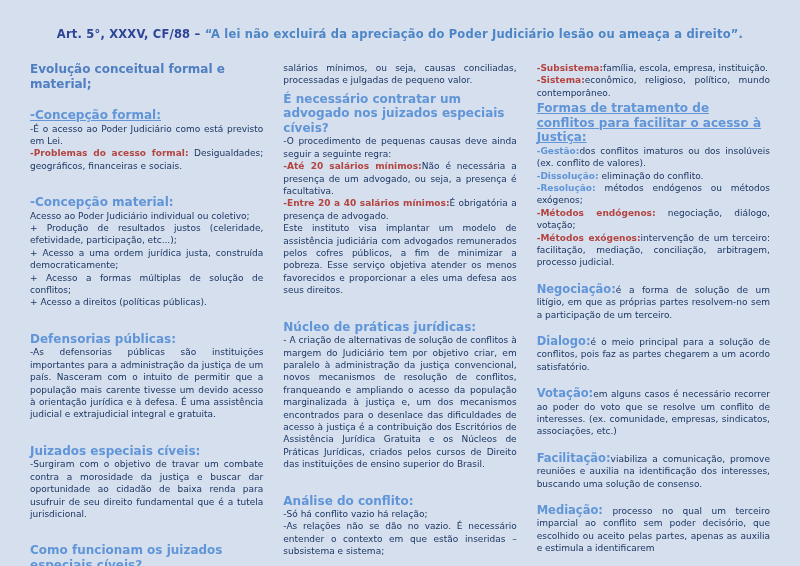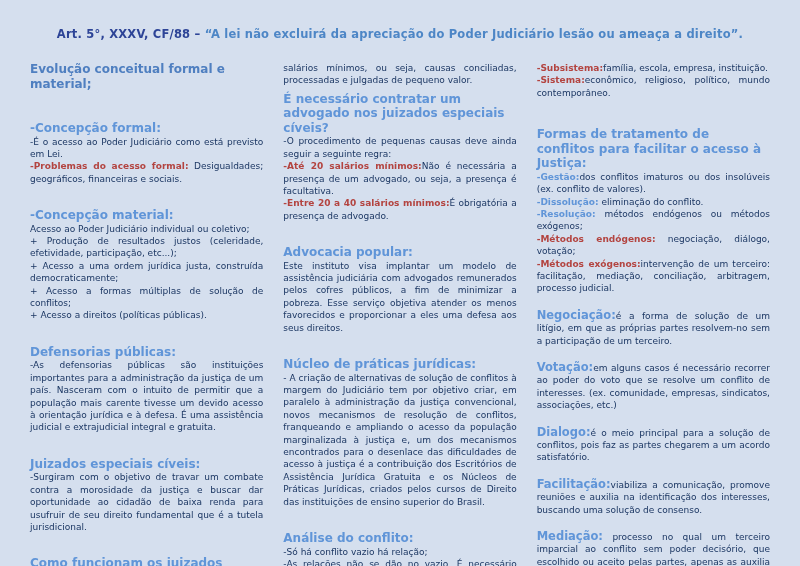--- a/index.html
+++ b/index.html
@@ -62,21 +62,21 @@
 </head>
 <body>
 
 <div class="page">
   <div class="title">
     <span class="prefix">Art. 5°, XXXV, CF/88 – </span><span class="quote">“A lei não excluirá da apreciação do Poder Judiciário lesão ou ameaça a direito”.</span>
   </div>
   <div class="columns">
     <div class="col">
         <p class="block h1"><span class="seg-h1">Evolução conceitual formal e material;</span></p>
-        <p class="block h2" style="margin-top: 30px;"><span class="seg-h2">-Concepção formal:</span></p>
+        <p class="block h2" style="margin-top: 17px; text-decoration: underline;"><span class="seg-h2">-Concepção formal:</span></p>
         <p class="block p"><span class="seg-body">-É o acesso ao Poder Judiciário como está previsto em Lei.</span></p>
         <p class="block p"><span class="seg-red">-Problemas do acesso formal:</span><span class="seg-body"> Desigualdades; geográficos, financeiras e sociais.</span></p>
         <p class="block h2"><span class="seg-h2">-Concepção material:</span></p>
         <p class="block p"><span class="seg-body">Acesso ao Poder Judiciário individual ou coletivo;</span></p>
         <p class="block p"><span class="seg-body">+ Produção de resultados justos (celeridade, efetividade, participação, etc...);</span></p>
         <p class="block p"><span class="seg-body">+ Acesso a uma ordem jurídica justa, construída democraticamente;</span></p>
         <p class="block p"><span class="seg-body">+ Acesso a formas múltiplas de solução de conflitos;</span></p>
         <p class="block p"><span class="seg-body">+ Acesso a direitos (políticas públicas).</span></p>
         <p class="block h2"><span class="seg-h2">Defensorias públicas:</span></p>
         <p class="block p"><span class="seg-body">-As defensorias públicas são instituições importantes para a administração da justiça de um país.  Nasceram com o intuito de permitir que a população mais carente tivesse um devido acesso à orientação jurídica e à defesa. É uma assistência judicial e extrajudicial integral e gratuita.</span></p>
@@ -84,37 +84,36 @@
         <p class="block p"><span class="seg-body">-Surgiram com o objetivo de travar um combate contra a morosidade da justiça e buscar dar oportunidade ao cidadão de baixa renda para usufruir de seu direito fundamental que é a tutela jurisdicional.</span></p>
         <p class="block h2"><span class="seg-h2">Como funcionam os juizados especiais cíveis?</span></p>
         <p class="block p"><span class="seg-body">-Representam a parte do Poder Judiciário que julga as ações em que o valor envolvido não ultrapasse quarenta</span></p>
       </div>
     <div class="col">
         <p class="block p"><span class="seg-body">salários mínimos, ou seja, causas conciliadas, processadas e julgadas de pequeno valor.</span></p>
         <p class="block h2" style="margin-top: 5px;"><span class="seg-h2">É necessário contratar um advogado nos juizados especiais cíveis?</span></p>
         <p class="block p"><span class="seg-body">-O procedimento de pequenas causas deve ainda seguir a seguinte regra:</span></p>
         <p class="block p"><span class="seg-red">-Até 20 salários mínimos:</span><span class="seg-body">Não é necessária a presença de um advogado, ou seja, a presença é facultativa.</span></p>
         <p class="block p"><span class="seg-red">-Entre 20 a 40 salários mínimos:</span><span class="seg-body">É obrigatória a presença de advogado.</span></p>
-        <p class="block h2"><span class="seg-h2">Advocacia popular:</span></p>
         <p class="block p"><span class="seg-body">Este instituto visa implantar um modelo de assistência judiciária com advogados remunerados pelos cofres públicos, a fim de minimizar a pobreza. Esse serviço objetiva atender os menos favorecidos e proporcionar a eles uma defesa aos seus direitos.</span></p>
         <p class="block h2"><span class="seg-h2">Núcleo de práticas jurídicas:</span></p>
         <p class="block p"><span class="seg-body">- A criação de alternativas de solução de conflitos à margem do Judiciário tem por objetivo criar, em paralelo à administração da justiça convencional, novos mecanismos de resolução de conflitos, franqueando e ampliando o acesso da população marginalizada à justiça e, um dos mecanismos encontrados para o desenlace das dificuldades de acesso à justiça é a contribuição dos Escritórios de Assistência Jurídica Gratuita e os Núcleos de Práticas Jurídicas, criados pelos cursos de Direito das instituições de ensino superior do Brasil.</span></p>
         <p class="block h2"><span class="seg-h2">Análise do conflito:</span></p>
         <p class="block p"><span class="seg-body">-Só há conflito vazio há relação;</span></p>
         <p class="block p"><span class="seg-body">-As relações não se dão no vazio. É necessário entender o contexto em que estão inseridas – subsistema e sistema;</span></p>
       </div>
     <div class="col">
         <p class="block p"><span class="seg-red">-Subsistema:</span><span class="seg-body">família, escola, empresa, instituição.</span></p>
         <p class="block p"><span class="seg-red">-Sistema:</span><span class="seg-body">econômico, religioso, político, mundo contemporâneo.</span></p>
-        <p class="block h2" style="margin-top: 28px;"><span class="seg-h2">Formas de tratamento de conflitos para facilitar o acesso à Justiça:</span></p>
+        <p class="block h2" style="margin-top: 2px; text-decoration: underline;"><span class="seg-h2">Formas de tratamento de conflitos para facilitar o acesso à Justiça:</span></p>
         <p class="block p"><span class="seg-blue">-Gestão:</span><span class="seg-body">dos conflitos imaturos ou dos insolúveis (ex. conflito de valores).</span></p>
         <p class="block p"><span class="seg-blue">-Dissolução:</span><span class="seg-body"> eliminação do conflito.</span></p>
         <p class="block p"><span class="seg-blue">-Resolução:</span><span class="seg-body"> métodos endógenos ou métodos exógenos;</span></p>
         <p class="block p"><span class="seg-red">-Métodos endógenos:</span><span class="seg-body"> negociação, diálogo, votação;</span></p>
         <p class="block p"><span class="seg-red">-Métodos exógenos:</span><span class="seg-body">intervenção de um terceiro: facilitação, mediação, conciliação, arbitragem, processo judicial.</span></p>
         <p class="block p" style="margin-top: 14px;"><span class="seg-term">Negociação:</span><span class="seg-body">é a forma de solução de um litígio, em que as próprias partes resolvem-no sem a participação de um terceiro.</span></p>
+        <p class="block p" style="margin-top: 14px;"><span class="seg-term">Dialogo:</span><span class="seg-body">é o meio principal para a solução de conflitos, pois faz as partes chegarem a um acordo satisfatório.</span></p>
         <p class="block p" style="margin-top: 14px;"><span class="seg-term">Votação:</span><span class="seg-body">em alguns casos é necessário recorrer ao poder do voto que se resolve um conflito de interesses. (ex. comunidade, empresas, sindicatos, associações, etc.)</span></p>
-        <p class="block p" style="margin-top: 14px;"><span class="seg-term">Dialogo:</span><span class="seg-body">é o meio principal para a solução de conflitos, pois faz as partes chegarem a um acordo satisfatório.</span></p>
         <p class="block p" style="margin-top: 14px;"><span class="seg-term">Facilitação:</span><span class="seg-body">viabiliza a comunicação, promove reuniões e auxilia na identificação dos interesses,  buscando uma solução de consenso.</span></p>
         <p class="block p" style="margin-top: 14px;"><span class="seg-term">Mediação:</span><span class="seg-body"> processo no qual um terceiro imparcial ao conflito sem poder decisório, que escolhido ou aceito pelas partes, apenas as auxilia e estimula a identificarem</span></p>
       </div>
   </div>
 </div>
 
 </body></html>

